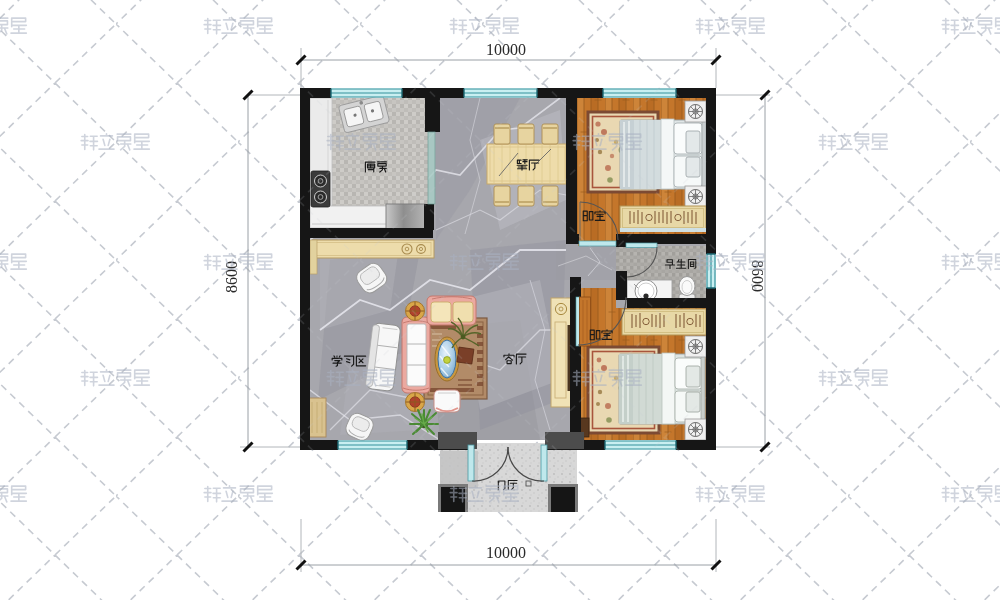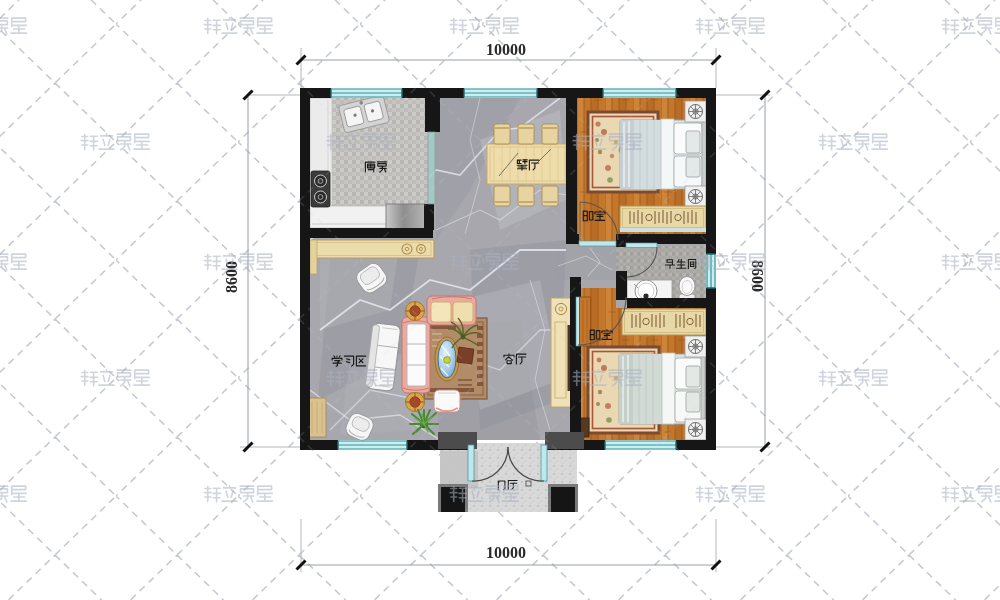--- a/index.html
+++ b/index.html
@@ -1,16 +1,16 @@
 <!DOCTYPE html>
 <html><head>
 <meta charset="utf-8">
 <style>
 html,body{margin:0;padding:0;background:#fff;}
-#wrap{width:1000px;height:600px;position:relative;overflow:hidden;font-family:"Liberation Sans",sans-serif;font-weight:bold;}
+#wrap{width:1000px;height:600px;position:relative;overflow:hidden;font-family:"Liberation Sans",sans-serif;}
 text{font-family:"Liberation Serif",serif;}
 </style>
 </head>
 <body>
 <div id="wrap">
 <svg width="1000" height="600" viewBox="0 0 1000 600">
 <defs>
 
 <pattern id="diag" patternUnits="userSpaceOnUse" x="726" y="83" width="122" height="118">
 <path d="M61,0 L122,59 L61,118 L0,59 Z M61,0 L0,-59 M61,0 L122,-59 M61,118 L0,177 M61,118 L122,177" stroke="#c6cad1" stroke-width="1.6" stroke-dasharray="7 5.5" fill="none"></path>

